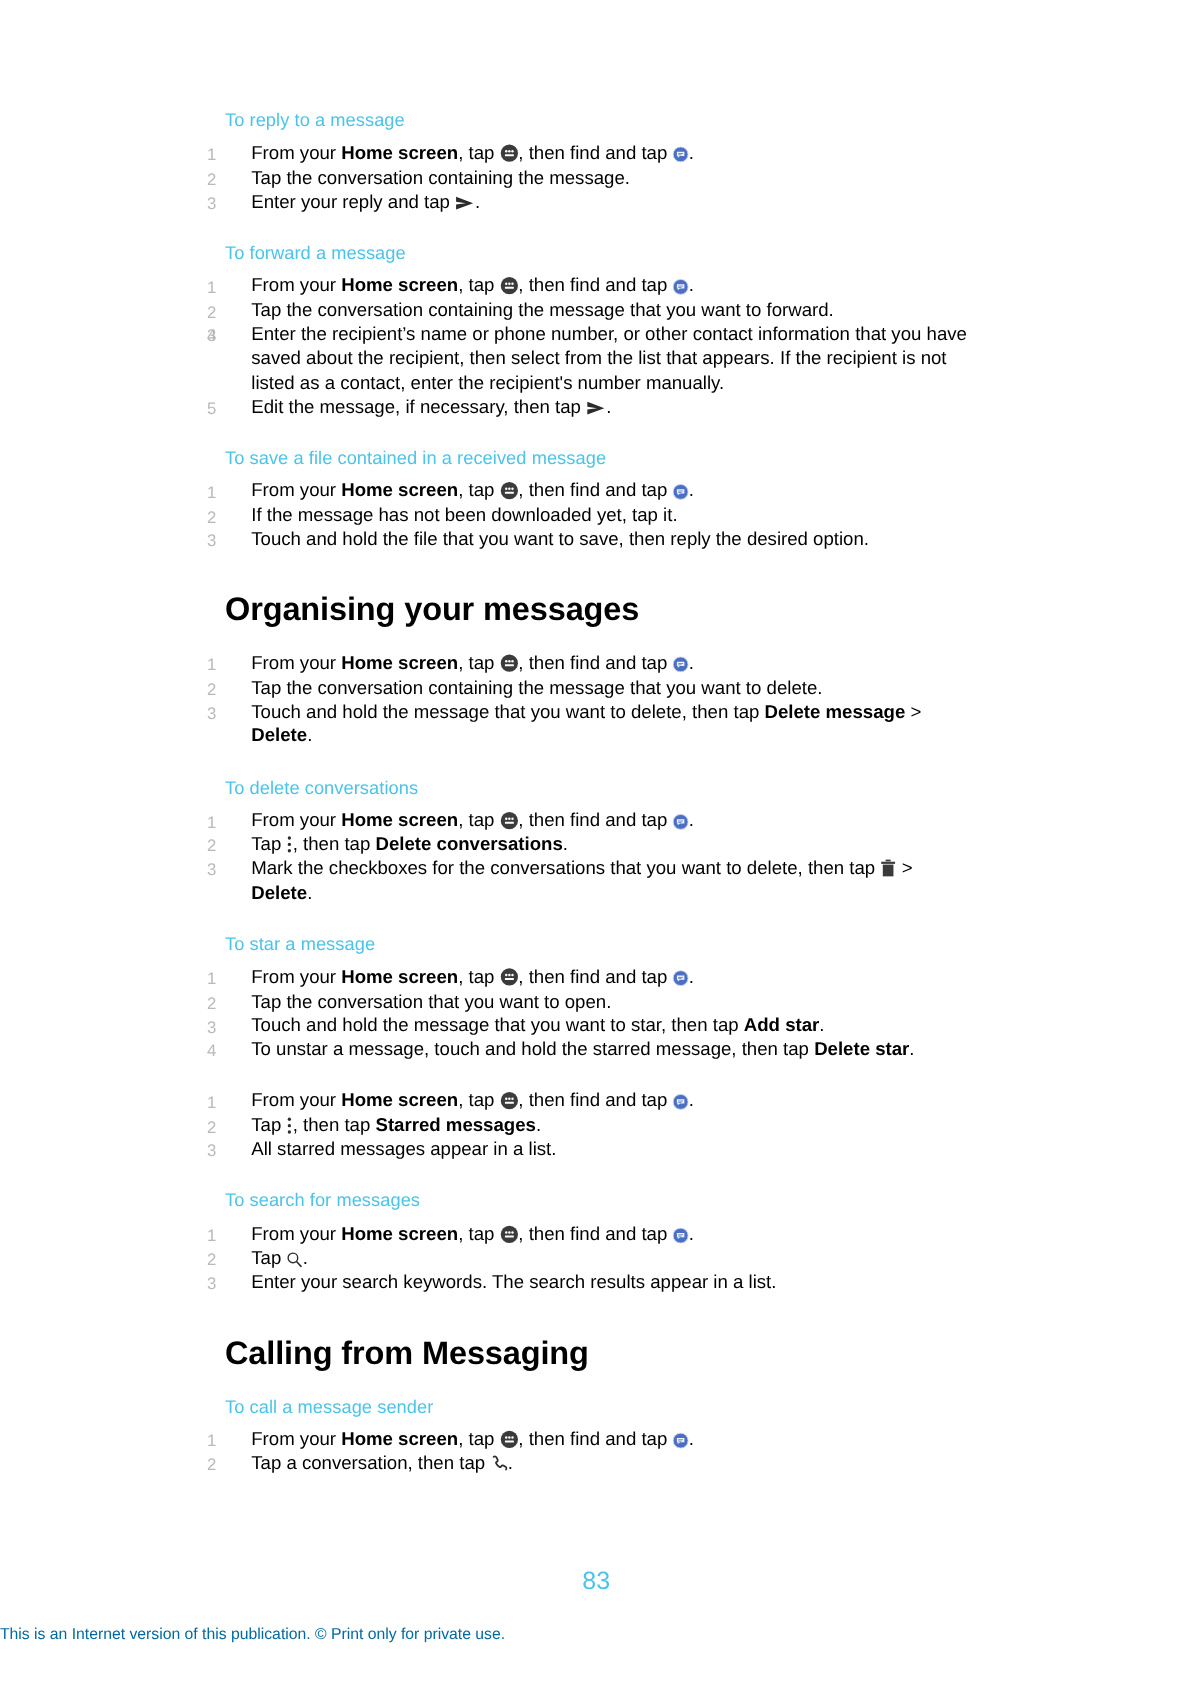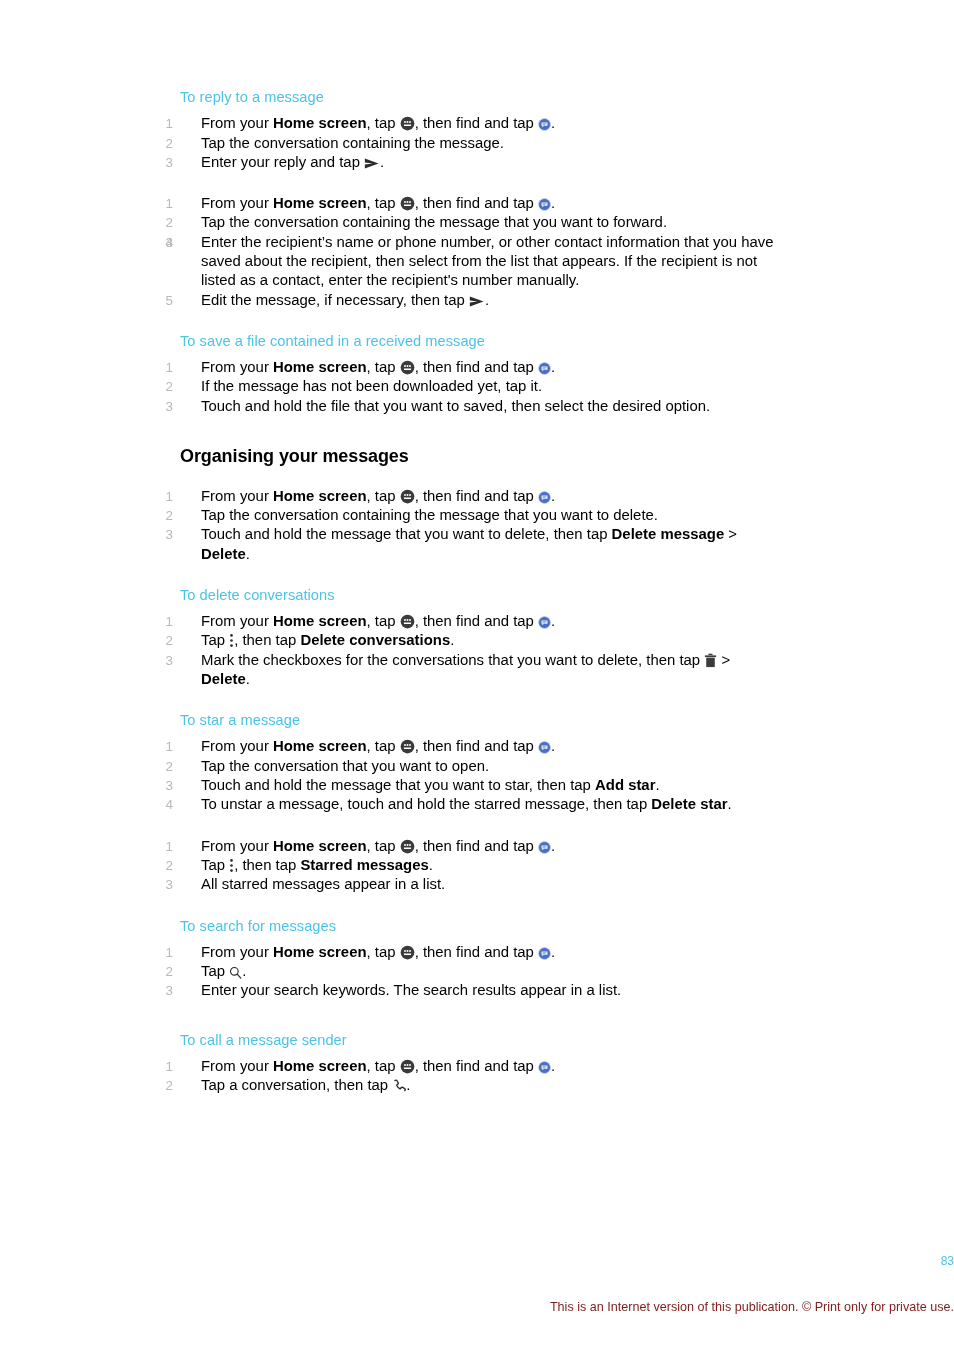--- a/index.html
+++ b/index.html
@@ -27,21 +27,21 @@
 
   .content {
     position: absolute;
     left: 180px;
     top: 88px;
     width: 600px;
   }
 
   
   h2.section-title {
-    font-size: 18px;
+    font-size: 26px;
     font-weight: bold;
     color: #000000;
     margin: 0;
     padding: 0;
     letter-spacing: -0.1px;
     line-height: 1.2;
   }
   .section-block { margin-top: 30px; }
   .section-block.first { margin-top: 0; }
 
@@ -93,32 +93,32 @@
     position: relative;
   }
   .ico svg { display: block; }
 
   
   .pagenum {
     position: absolute;
     left: 0;
     top: 1254px;
     width: 954px;
-    text-align: right;
-    font-size: 12px;
+    text-align: center;
+    font-size: 20px;
     color: #4cc3e8;
   }
   .footer-note {
     position: absolute;
     left: 0;
     top: 1300px;
     width: 954px;
-    text-align: right;
+    text-align: left;
     font-size: 12.6px;
-    color: #7f1d1d;
+    color: #0369a1;
   }
 </style>
 </head>
 <body>
 
 <div class="page">
   <div class="content">
       <div class="section-block first">
         <div class="proc">
           <h3 class="proc-title">To reply to a message</h3>
@@ -136,20 +136,21 @@
       <rect x="8.4" y="10.2" width="7.2" height="1.1" fill="#4a6fc4"></rect>
       <rect x="8.4" y="12.2" width="5" height="1.1" fill="#4a6fc4"></rect>
     </svg></span>.</span></li>
             <li><span class="num">2</span><span class="txt">Tap the conversation containing the message.</span></li>
             <li><span class="num">3</span><span class="txt">Enter your reply and tap <span class="ico"><svg width="16" height="13" viewBox="0 0 24 20" aria-hidden="true">
       <path d="M1 2.2 L22 10 L1 17.8 L1 11.6 L13 10 L1 8.4 Z" fill="#2b2b2b"></path>
     </svg></span>.</span></li>
           </ol>
         </div>
         <div class="proc">
+          <h3 class="proc-title">To forward a message</h3>
           <ol class="steps">
             <li><span class="num">1</span><span class="txt">From your <b>Home screen</b>, tap <span class="ico"><svg width="15" height="15" viewBox="0 0 24 24" aria-hidden="true">
       <circle cx="12" cy="12" r="11" fill="#3b3b3b"></circle>
       <circle cx="8" cy="9.5" r="1.55" fill="#ffffff"></circle>
       <circle cx="12" cy="9.5" r="1.55" fill="#ffffff"></circle>
       <circle cx="16" cy="9.5" r="1.55" fill="#ffffff"></circle>
       <rect x="6.3" y="13.4" width="11.4" height="2.7" rx="0.4" fill="#ffffff"></rect>
     </svg></span>, then find and tap <span class="ico"><svg width="13" height="13" viewBox="0 0 24 24" aria-hidden="true">
       <circle cx="12" cy="12" r="11" fill="#4a6fc4"></circle>
       <circle cx="12" cy="12" r="11" fill="none" stroke="#c9d3ea" stroke-width="1.4"></circle>
@@ -175,21 +176,21 @@
       <circle cx="16" cy="9.5" r="1.55" fill="#ffffff"></circle>
       <rect x="6.3" y="13.4" width="11.4" height="2.7" rx="0.4" fill="#ffffff"></rect>
     </svg></span>, then find and tap <span class="ico"><svg width="13" height="13" viewBox="0 0 24 24" aria-hidden="true">
       <circle cx="12" cy="12" r="11" fill="#4a6fc4"></circle>
       <circle cx="12" cy="12" r="11" fill="none" stroke="#c9d3ea" stroke-width="1.4"></circle>
       <path d="M6.5 8.2h11v6.3H11l-3.2 2.6v-2.6H6.5z" fill="#ffffff" opacity="0.92"></path>
       <rect x="8.4" y="10.2" width="7.2" height="1.1" fill="#4a6fc4"></rect>
       <rect x="8.4" y="12.2" width="5" height="1.1" fill="#4a6fc4"></rect>
     </svg></span>.</span></li>
             <li><span class="num">2</span><span class="txt">If the message has not been downloaded yet, tap it.</span></li>
-            <li><span class="num">3</span><span class="txt">Touch and hold the file that you want to saved, then select the desired option.</span></li>
+            <li><span class="num">3</span><span class="txt">Touch and hold the file that you want to save, then reply the desired option.</span></li>
           </ol>
         </div>
       </div>
       <div class="section-block">
         <h2 class="section-title">Organising your messages</h2>
         <div class="proc after-h2">
           <ol class="steps">
             <li><span class="num">1</span><span class="txt">From your <b>Home screen</b>, tap <span class="ico"><svg width="15" height="15" viewBox="0 0 24 24" aria-hidden="true">
       <circle cx="12" cy="12" r="11" fill="#3b3b3b"></circle>
       <circle cx="8" cy="9.5" r="1.55" fill="#ffffff"></circle>
@@ -297,20 +298,21 @@
     </svg></span>.</span></li>
             <li><span class="num">2</span><span class="txt">Tap <span class="ico"><svg width="13" height="13" viewBox="0 0 20 20" aria-hidden="true">
       <circle cx="8.2" cy="8.2" r="5.9" fill="none" stroke="#2b2b2b" stroke-width="1.7"></circle>
       <line x1="12.6" y1="12.6" x2="18.2" y2="18.6" stroke="#2b2b2b" stroke-width="1.9" stroke-linecap="round"></line>
     </svg></span>.</span></li>
             <li><span class="num">3</span><span class="txt">Enter your search keywords. The search results appear in a list.</span></li>
           </ol>
         </div>
       </div>
       <div class="section-block">
+        <h2 class="section-title">Calling from Messaging</h2>
         <div class="proc after-h2">
           <h3 class="proc-title">To call a message sender</h3>
           <ol class="steps">
             <li><span class="num">1</span><span class="txt">From your <b>Home screen</b>, tap <span class="ico"><svg width="15" height="15" viewBox="0 0 24 24" aria-hidden="true">
       <circle cx="12" cy="12" r="11" fill="#3b3b3b"></circle>
       <circle cx="8" cy="9.5" r="1.55" fill="#ffffff"></circle>
       <circle cx="12" cy="9.5" r="1.55" fill="#ffffff"></circle>
       <circle cx="16" cy="9.5" r="1.55" fill="#ffffff"></circle>
       <rect x="6.3" y="13.4" width="11.4" height="2.7" rx="0.4" fill="#ffffff"></rect>
     </svg></span>, then find and tap <span class="ico"><svg width="13" height="13" viewBox="0 0 24 24" aria-hidden="true">

